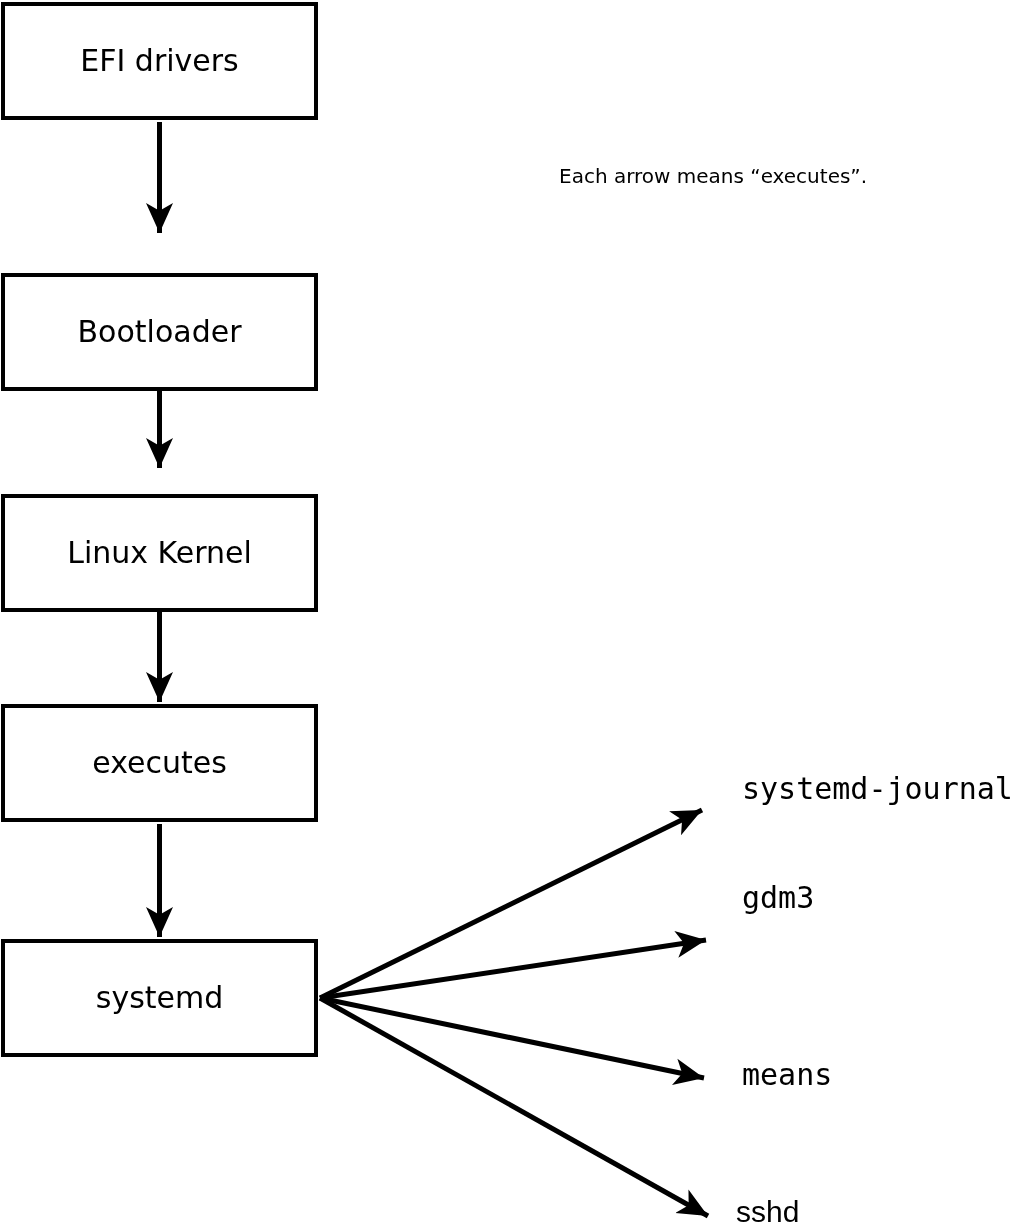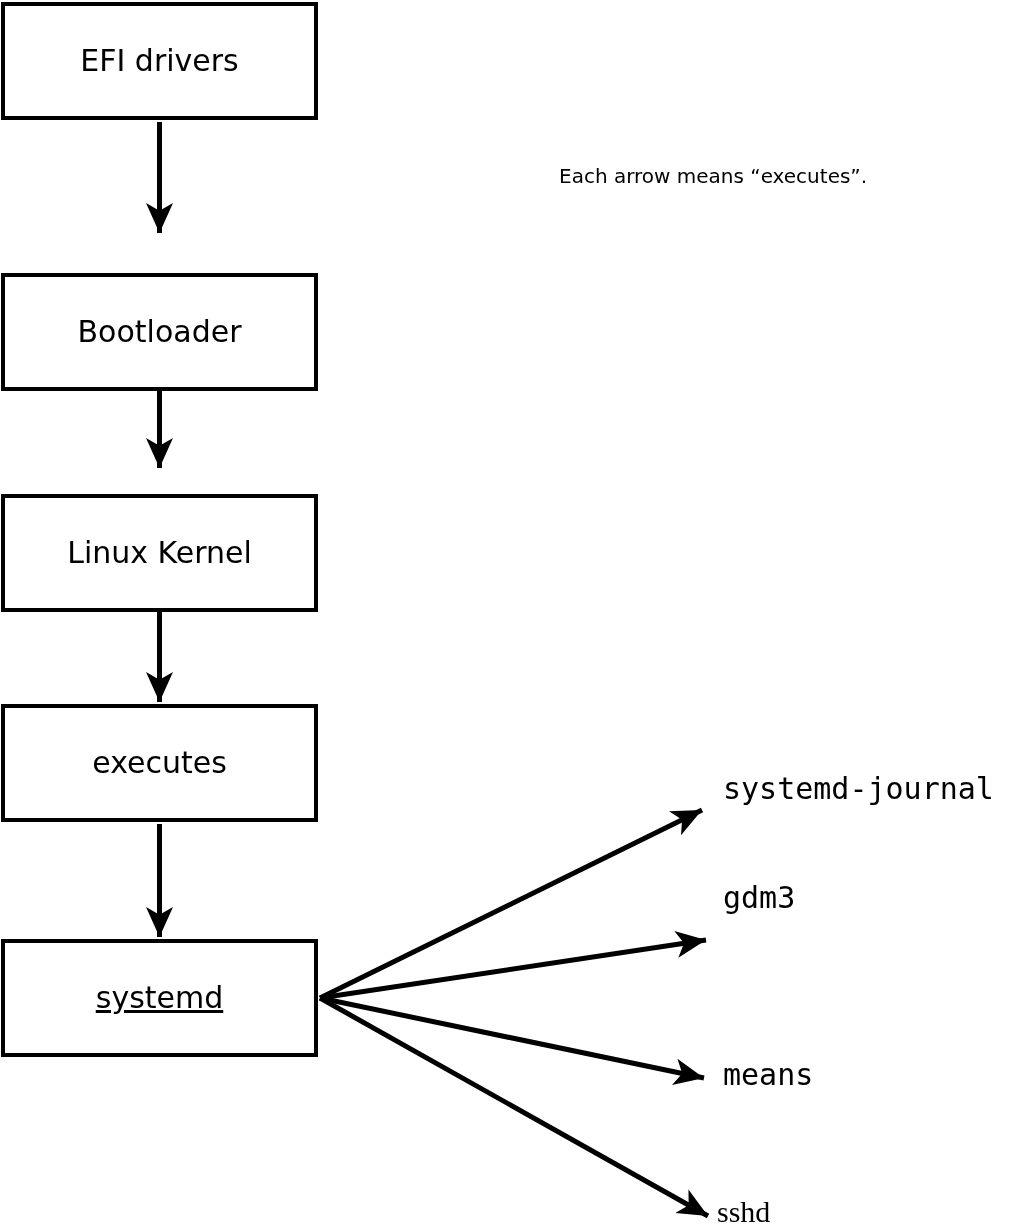--- a/index.html
+++ b/index.html
@@ -49,23 +49,24 @@
     font-size: 20px;
     line-height: 1;
     white-space: nowrap;
   }
   .leaf-label {
     position: absolute;
     font-family: "DejaVu Sans Mono", monospace;
     font-size: 30px;
     line-height: 1;
     white-space: nowrap;
+    margin-left: 19px;
   }
   .leaf-label.sans {
-    font-family: Liberation Serif, serif;
+    font-family: Liberation Sans, sans-serif;
   }
 </style>
 </head>
 <body>
 
 <svg class="arrows" viewBox="0 0 1023 1230" xmlns="http://www.w3.org/2000/svg">
   <defs>
     <marker id="ah" viewBox="0 0 10 10" refX="10" refY="5" markerWidth="6" markerHeight="6" orient="auto" markerUnits="strokeWidth">
       <path d="M0,0.5 L10,5 L0,9.5 L2.6,5 Z" fill="#000000"></path>
     </marker>
@@ -85,21 +86,21 @@
 </div>
 <div class="node" style="top: 235px; margin-top: 38px;">
   <span>Bootloader</span>
 </div>
 <div class="node" style="top: 484px; margin-top: 10px;">
   <span>Linux Kernel</span>
 </div>
 <div class="node" style="top: 704px;">
   <span>executes</span>
 </div>
-<div class="node" style="top: 939px; text-decoration: underline;">
+<div class="node" style="top: 939px;">
   <span>systemd</span>
 </div>
 
 <div class="annotation">Each arrow means “executes”.</div>
 
 <div class="leaf-label" style="left: 723px; top: 774px;">systemd-journal</div>
 <div class="leaf-label" style="left: 723px; top: 883px;">gdm3</div>
 <div class="leaf-label" style="left: 723px; top: 1060px;">means</div>
 <div class="leaf-label sans" style="left: 717px; top: 1197px;">sshd</div>
 

